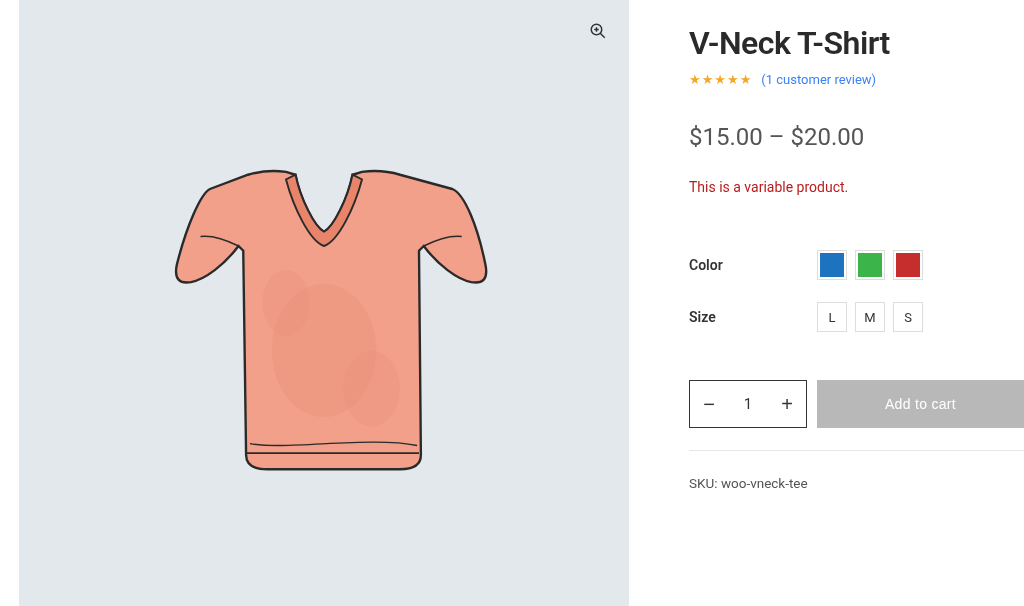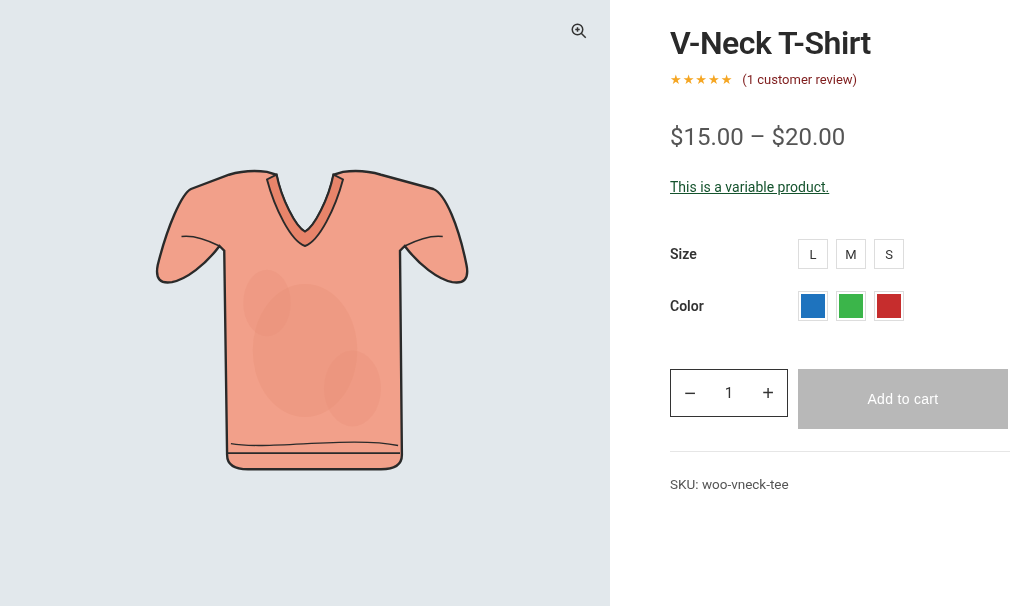--- a/index.html
+++ b/index.html
@@ -8,20 +8,21 @@
       background: #fff;
       color: #333;
       width: 1024px;
       height: 606px;
       overflow: hidden;
     }
     .product-container {
       display: flex;
       width: 100%;
       height: 100%;
+      padding-left: 19px;
     }
     .product-image-area {
       width: 610px;
       height: 606px;
       background: #e2e8ec;
       position: relative;
       display: flex;
       align-items: center;
       justify-content: center;
     }
@@ -59,36 +60,35 @@
     }
     .stars {
       display: flex;
       gap: 1px;
     }
     .star {
       color: #f5a623;
       font-size: 13px;
     }
     .review-link {
-      color: #7f1d1d;
+      color: #3b82f6;
       font-size: 13px;
       text-decoration: none;
     }
     .price {
       font-size: 24px;
       color: #555;
       margin-bottom: 28px;
       font-weight: 400;
       margin-top: 36px;
     }
     .description {
       font-size: 14px;
-      color: #14532d;
-      margin-bottom: 44px;
-      text-decoration: underline;
+      color: #b91c1c;
+      margin-bottom: 55px;
     }
     .variant-row {
       display: flex;
       align-items: center;
       margin-bottom: 22px;
     }
     .variant-label {
       width: 128px;
       font-size: 14px;
       font-weight: 600;
@@ -148,21 +148,21 @@
       font-weight: 300;
     }
     .qty-value {
       flex: 1;
       text-align: center;
       font-size: 15px;
     }
     .add-to-cart-btn {
       flex: 1;
       max-width: 210px;
-      height: 60px;
+      height: 48px;
       background: #b8b8b8;
       color: #fff;
       border: none;
       font-size: 14px;
       cursor: pointer;
       letter-spacing: 0.3px;
     }
     .divider {
       border: none;
       border-top: 1px solid #e6e6e6;
@@ -240,43 +240,43 @@
         <span class="star">★</span>
       </div>
       <a href="#" class="review-link">(1 customer review)</a>
     </div>
 
     <div class="price">$15.00 – $20.00</div>
 
     <p class="description">This is a variable product.</p>
 
     <div class="variant-row">
-      <div class="variant-label">Size</div>
-      <div class="swatch-group" id="size-swatches">
-          <div class="size-swatch">L</div>
-          <div class="size-swatch">M</div>
-          <div class="size-swatch">S</div>
-        </div>
-    </div>
-
-    <div class="variant-row">
       <div class="variant-label">Color</div>
       <div class="swatch-group" id="color-swatches">
           <div class="color-swatch">
             <div class="color-swatch-inner" style="background: rgb(30, 115, 190);"></div>
           </div>
           <div class="color-swatch">
             <div class="color-swatch-inner" style="background: rgb(59, 181, 74);"></div>
           </div>
           <div class="color-swatch">
             <div class="color-swatch-inner" style="background: rgb(198, 45, 45);"></div>
           </div>
         </div>
     </div>
 
+    <div class="variant-row">
+      <div class="variant-label">Size</div>
+      <div class="swatch-group" id="size-swatches">
+          <div class="size-swatch">L</div>
+          <div class="size-swatch">M</div>
+          <div class="size-swatch">S</div>
+        </div>
+    </div>
+
     <div class="cart-row">
       <div class="quantity-box">
         <button class="qty-btn">−</button>
         <span class="qty-value">1</span>
         <button class="qty-btn">+</button>
       </div>
       <button class="add-to-cart-btn">Add to cart</button>
     </div>
 
     <hr class="divider">

